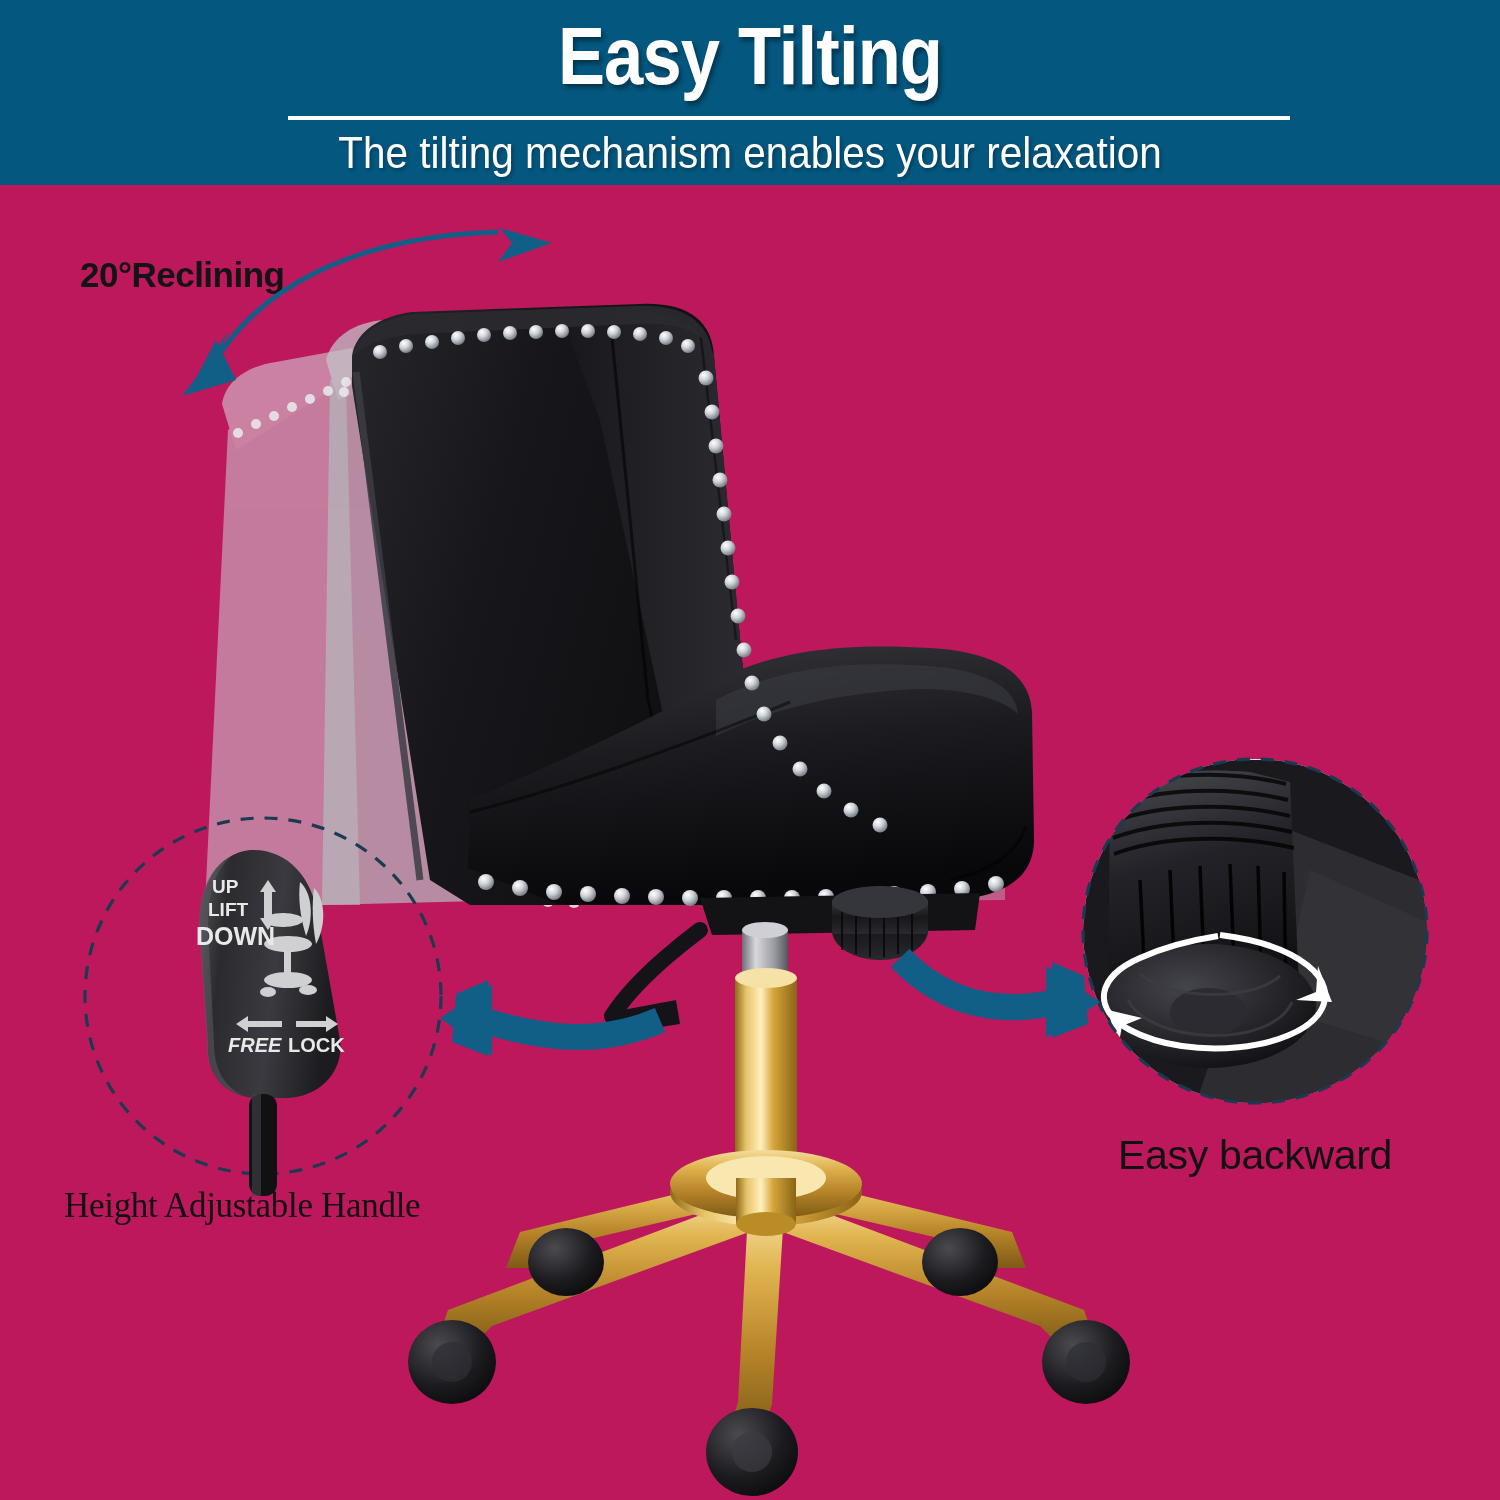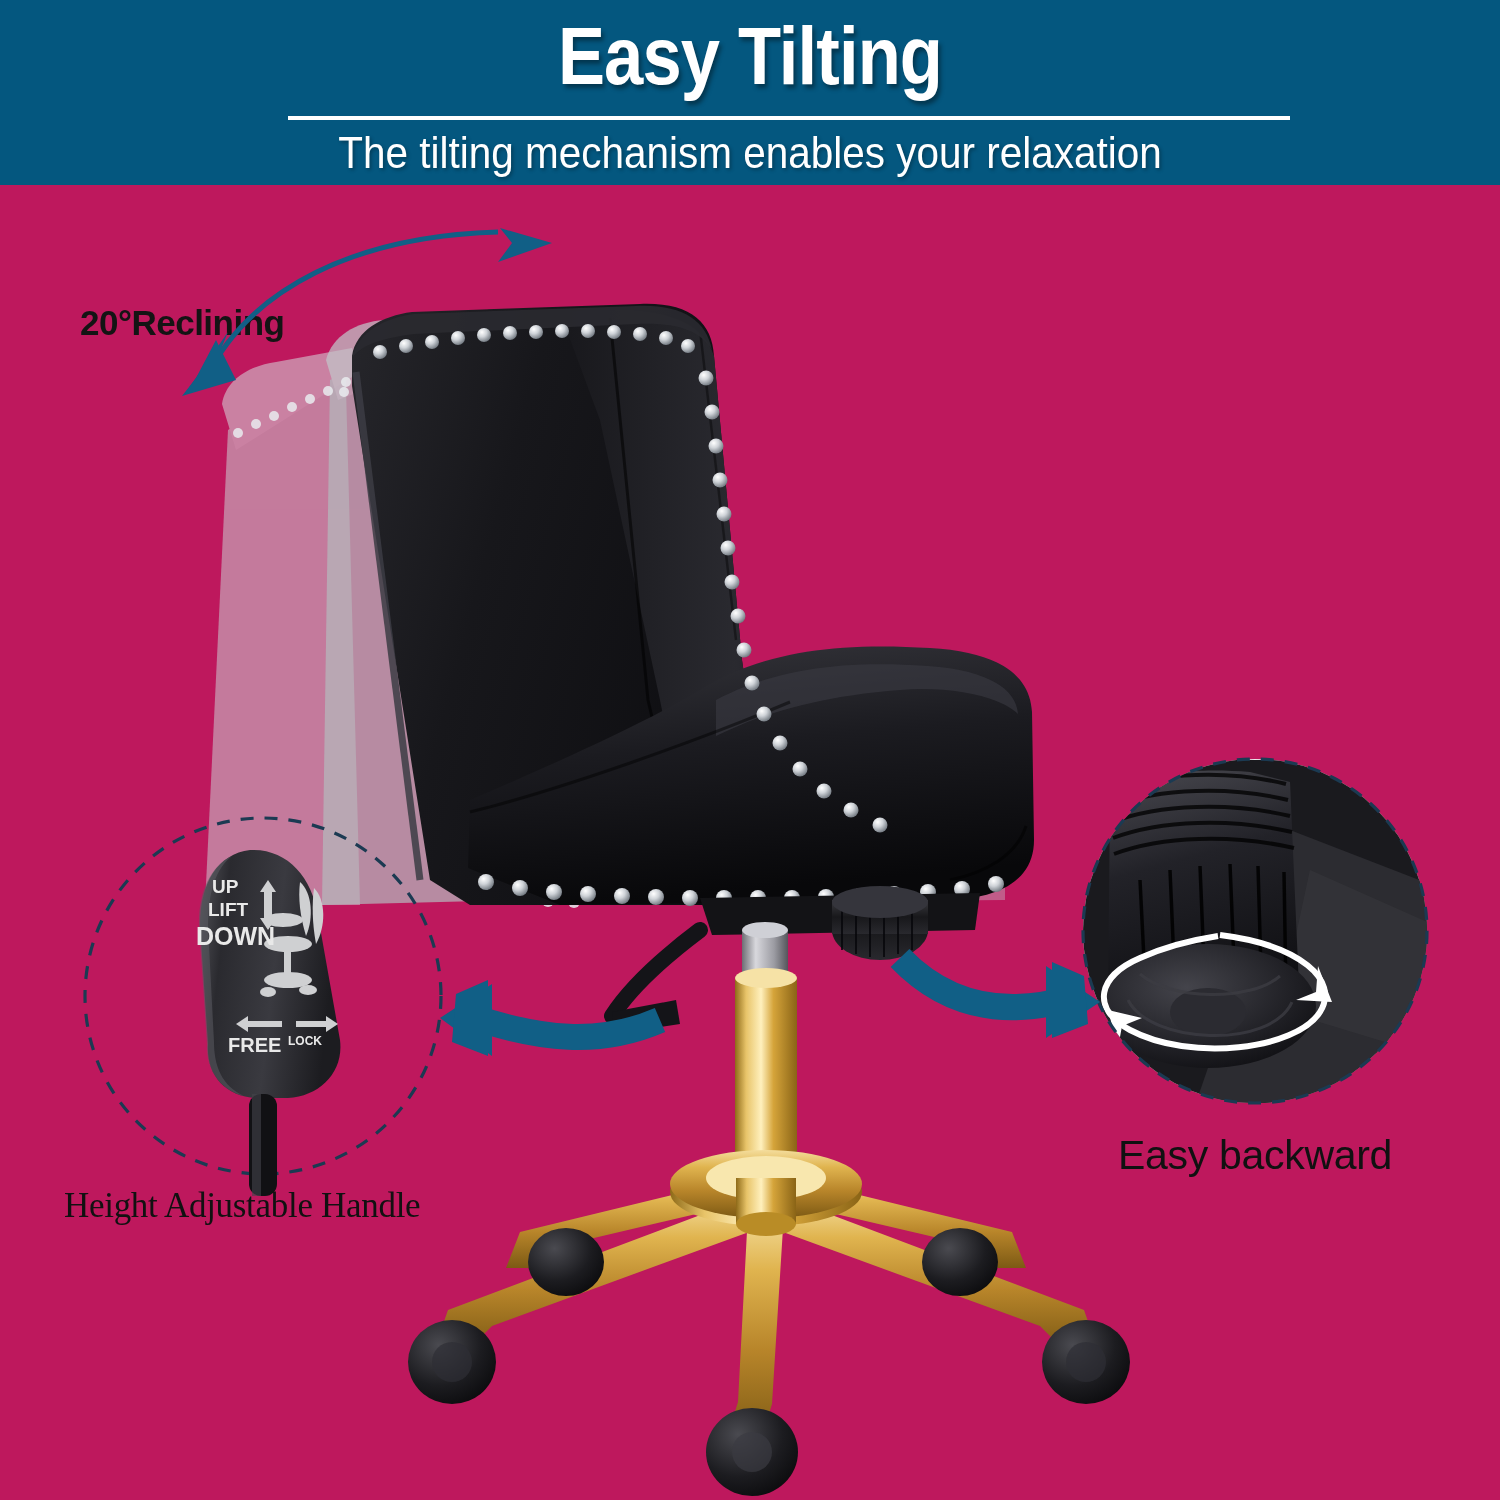--- a/index.html
+++ b/index.html
@@ -20,21 +20,21 @@
     position:absolute;left:0;top:122px;width:1500px;text-align:center;
     color:#ffffff;font-size:44px;line-height:62px;
     font-family:"Liberation Sans Narrow","Liberation Sans",sans-serif;
     transform:scaleX(.92);transform-origin:50% 50%;
     text-shadow:2px 2px 4px rgba(0,0,0,.30);
   }
 
   
   #recline-label{
     position:absolute;left:80px;top:255px;
-    font-size:35px;font-weight:bold;color:#141414;letter-spacing:-.5px;white-space:nowrap;margin-top:48px;
+    font-size:35px;font-weight:bold;color:#141414;letter-spacing:-.5px;white-space:nowrap;
   }
 
   
   .ovl{position:absolute;left:0;top:0;width:1500px;height:1500px;pointer-events:none;}
 
   
   .caption{position:absolute;color:#111;white-space:nowrap;}
   #cap-handle{left:64px;top:1186px;font-size:35px;letter-spacing:-.3px;font-family:Liberation Serif, serif;}
   #cap-rock{left:1118px;top:1132px;font-size:41px;letter-spacing:-.3px;}
 
@@ -329,22 +329,22 @@
 
       <path d="M236,1024 L248,1016 L248,1021 L282,1021 L282,1027 L248,1027 L248,1032 Z"></path>
 
       <path d="M338,1024 L326,1016 L326,1021 L296,1021 L296,1027 L326,1027 L326,1032 Z"></path>
     </g>
   </svg>
 
   <div class="lever-txt" style="left:212px;top:876px;font-size:19px;">UP</div>
   <div class="lever-txt" style="left:208px;top:899px;font-size:19px;">LIFT</div>
   <div class="lever-txt" style="left:196px;top:922px;font-size:25px;">DOWN</div>
-  <div class="lever-txt" style="left:228px;top:1034px;font-size:20px;">FREE</div>
-  <div class="lever-txt" style="left:288px;top:1034px;font-size:12px;">LOCK</div>
+  <div class="lever-txt" style="left:228px;top:1034px;font-size:20px;font-style:italic;">FREE</div>
+  <div class="lever-txt" style="left:288px;top:1034px;font-size:20px;">LOCK</div>
 
   <div class="caption" id="cap-handle">Height Adjustable Handle</div>
 
   <svg class="ovl" viewBox="0 0 1500 1500">
     <defs>
       <clipPath id="clipRight">
           <circle cx="1255" cy="931" r="172"></circle>
         </clipPath>
       <linearGradient id="gKnobBig" x1="0" y1="0" x2="0.2" y2="1">
         <stop offset="0" stop-color="#4a4a51"></stop>

